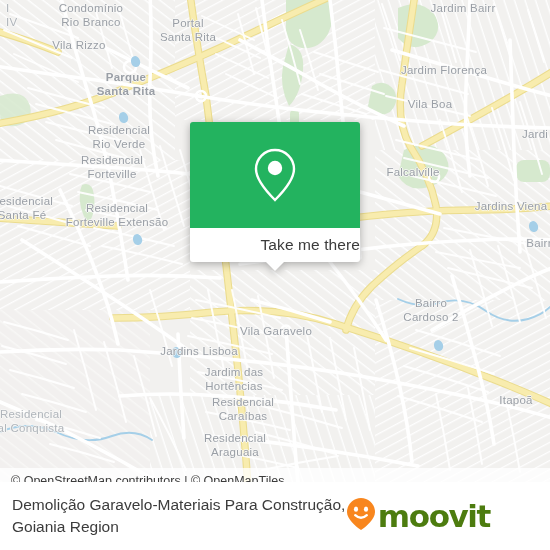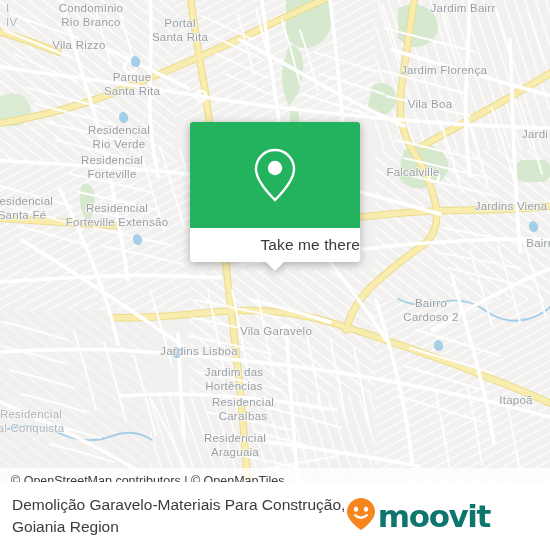--- a/index.html
+++ b/index.html
@@ -380,25 +380,25 @@
     <div class="waterdot" style="left:133px; top:234px;"></div>
     <div class="waterdot" style="left:172px; top:347px;"></div>
     <div class="waterdot" style="left:434px; top:340px;"></div>
     <div class="waterdot" style="left:529px; top:221px;"></div>
 
     <div id="place-labels">
         <div class="place dim left" style="left: 6px; top: 2px;">I
 IV</div>
         <div class="place" style="left: 91px; top: 2px;">Condomínio
 Rio Branco</div>
-        <div class="place" style="left: 180px; top: 17px;">Portal
+        <div class="place" style="left: 188px; top: 17px;">Portal
 Santa Rita</div>
         <div class="place" style="left: 463px; top: 2px;">Jardim Bairr</div>
         <div class="place" style="left: 79px; top: 39px;">Vila Rizzo</div>
-        <div class="place" style="left: 132px; top: 71px;">Parque
+        <div class="place" style="left: 126px; top: 71px; font-weight: bold;">Parque
 Santa Rita</div>
         <div class="place" style="left: 444px; top: 64px;">Jardim Florença</div>
         <div class="place" style="left: 430px; top: 98px;">Vila Boa</div>
         <div class="place" style="left: 119px; top: 124px;">Residencial
 Rio Verde</div>
         <div class="place" style="left: 535px; top: 128px;">Jardi</div>
         <div class="place" style="left: 112px; top: 154px;">Residencial
 Forteville</div>
         <div class="place" style="left: 413px; top: 149px; margin-top: 17px;">Falcalville</div>
         <div class="place" style="left: 22px; top: 195px;">Residencial
@@ -447,16 +447,16 @@
 
     <div id="moovit-logo">
       <span>
         <svg width="30" height="34" viewBox="0 0 30 34" xmlns="http://www.w3.org/2000/svg">
           <path d="M15 1 C7.3 1 1 7.3 1 15 C1 22 9.5 29.5 15 33 C20.5 29.5 29 22 29 15 C29 7.3 22.7 1 15 1 Z" fill="#f8861e"></path>
           <ellipse cx="10" cy="12.2" rx="2.1" ry="2.6" fill="#ffffff"></ellipse>
           <ellipse cx="20" cy="12.2" rx="2.1" ry="2.6" fill="#ffffff"></ellipse>
           <path d="M9.2 18.2 Q15 23.4 20.8 18.2" fill="none" stroke="#ffffff" stroke-width="2.4" stroke-linecap="round"></path>
         </svg>
       </span>
-      <span id="moovit-wordmark" style="color: #0f766e;">moovit</span>
+      <span id="moovit-wordmark" style="color: #4d7c0f;">moovit</span>
     </div>
   </div>
 </div>
 
 </body></html>

